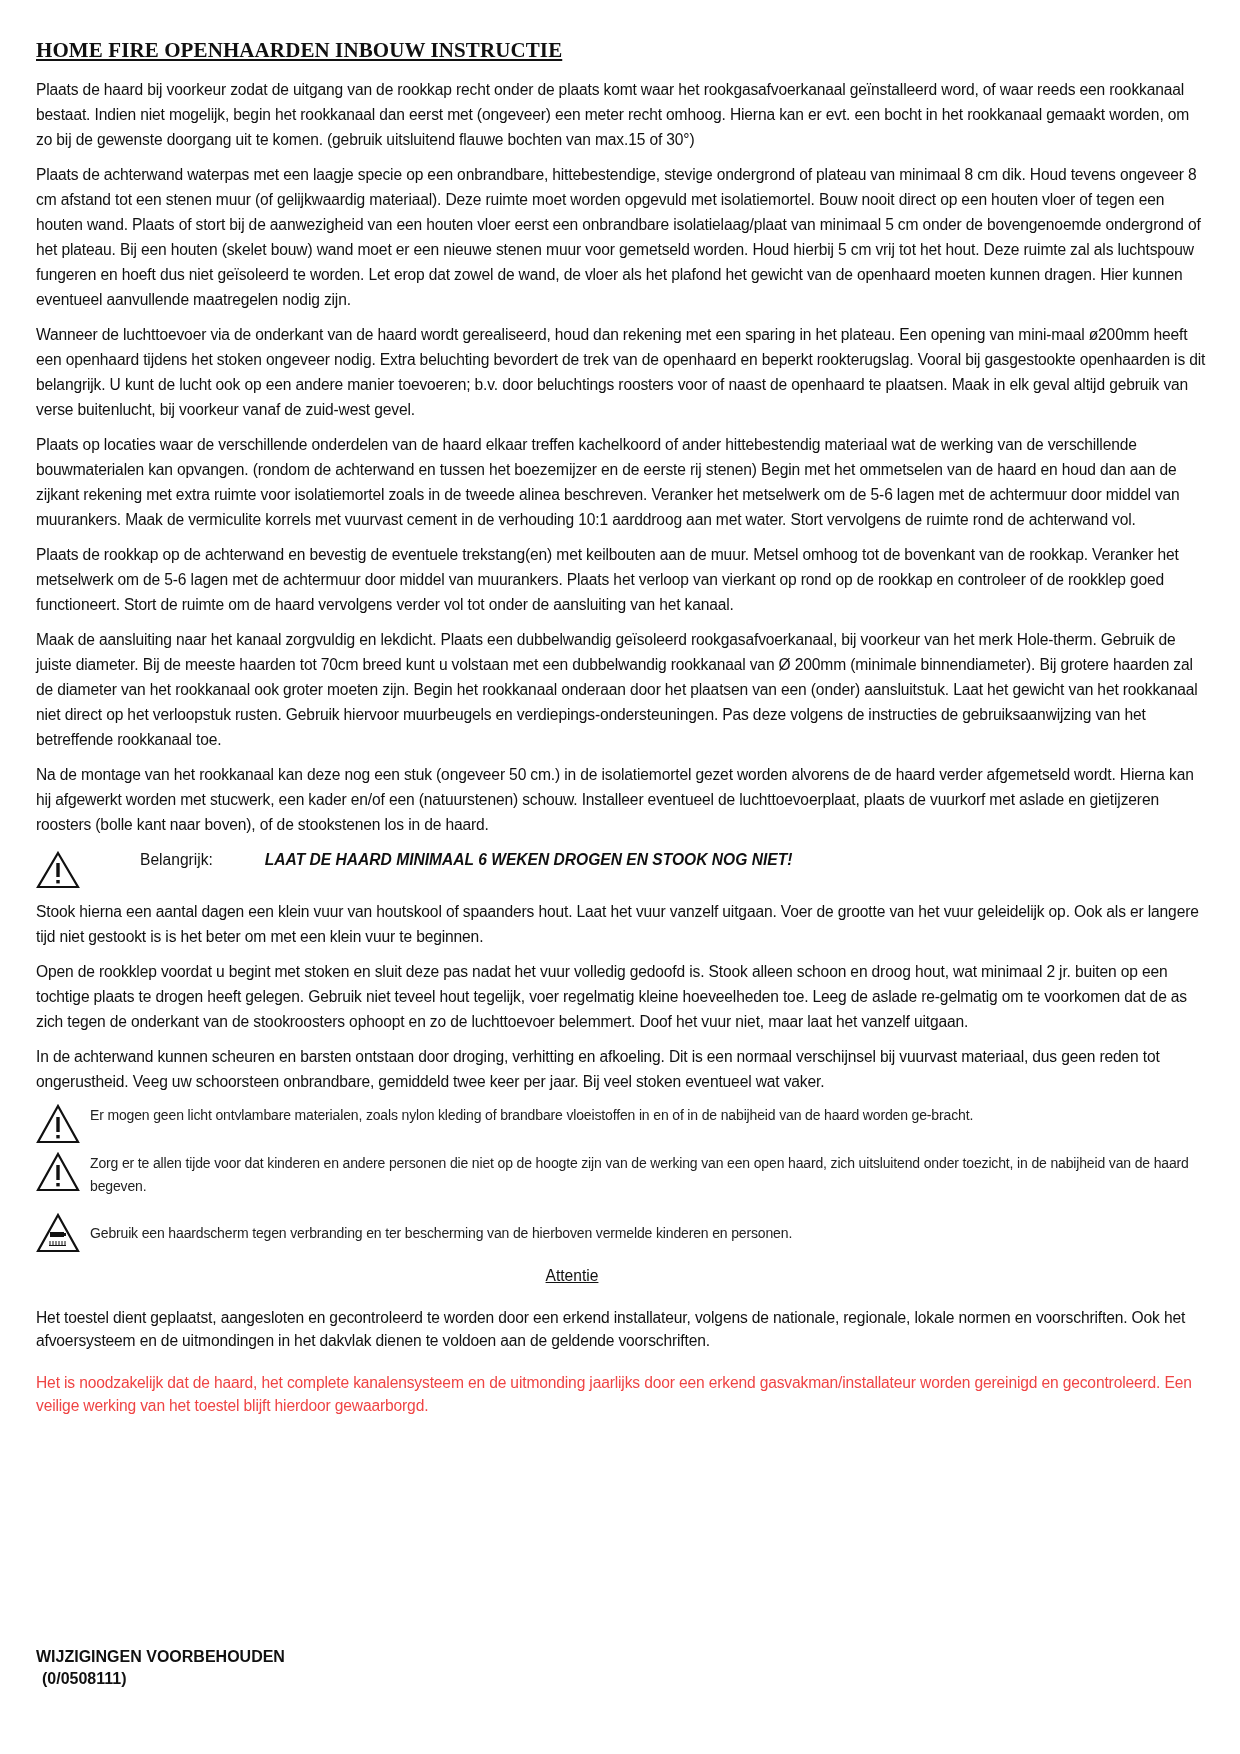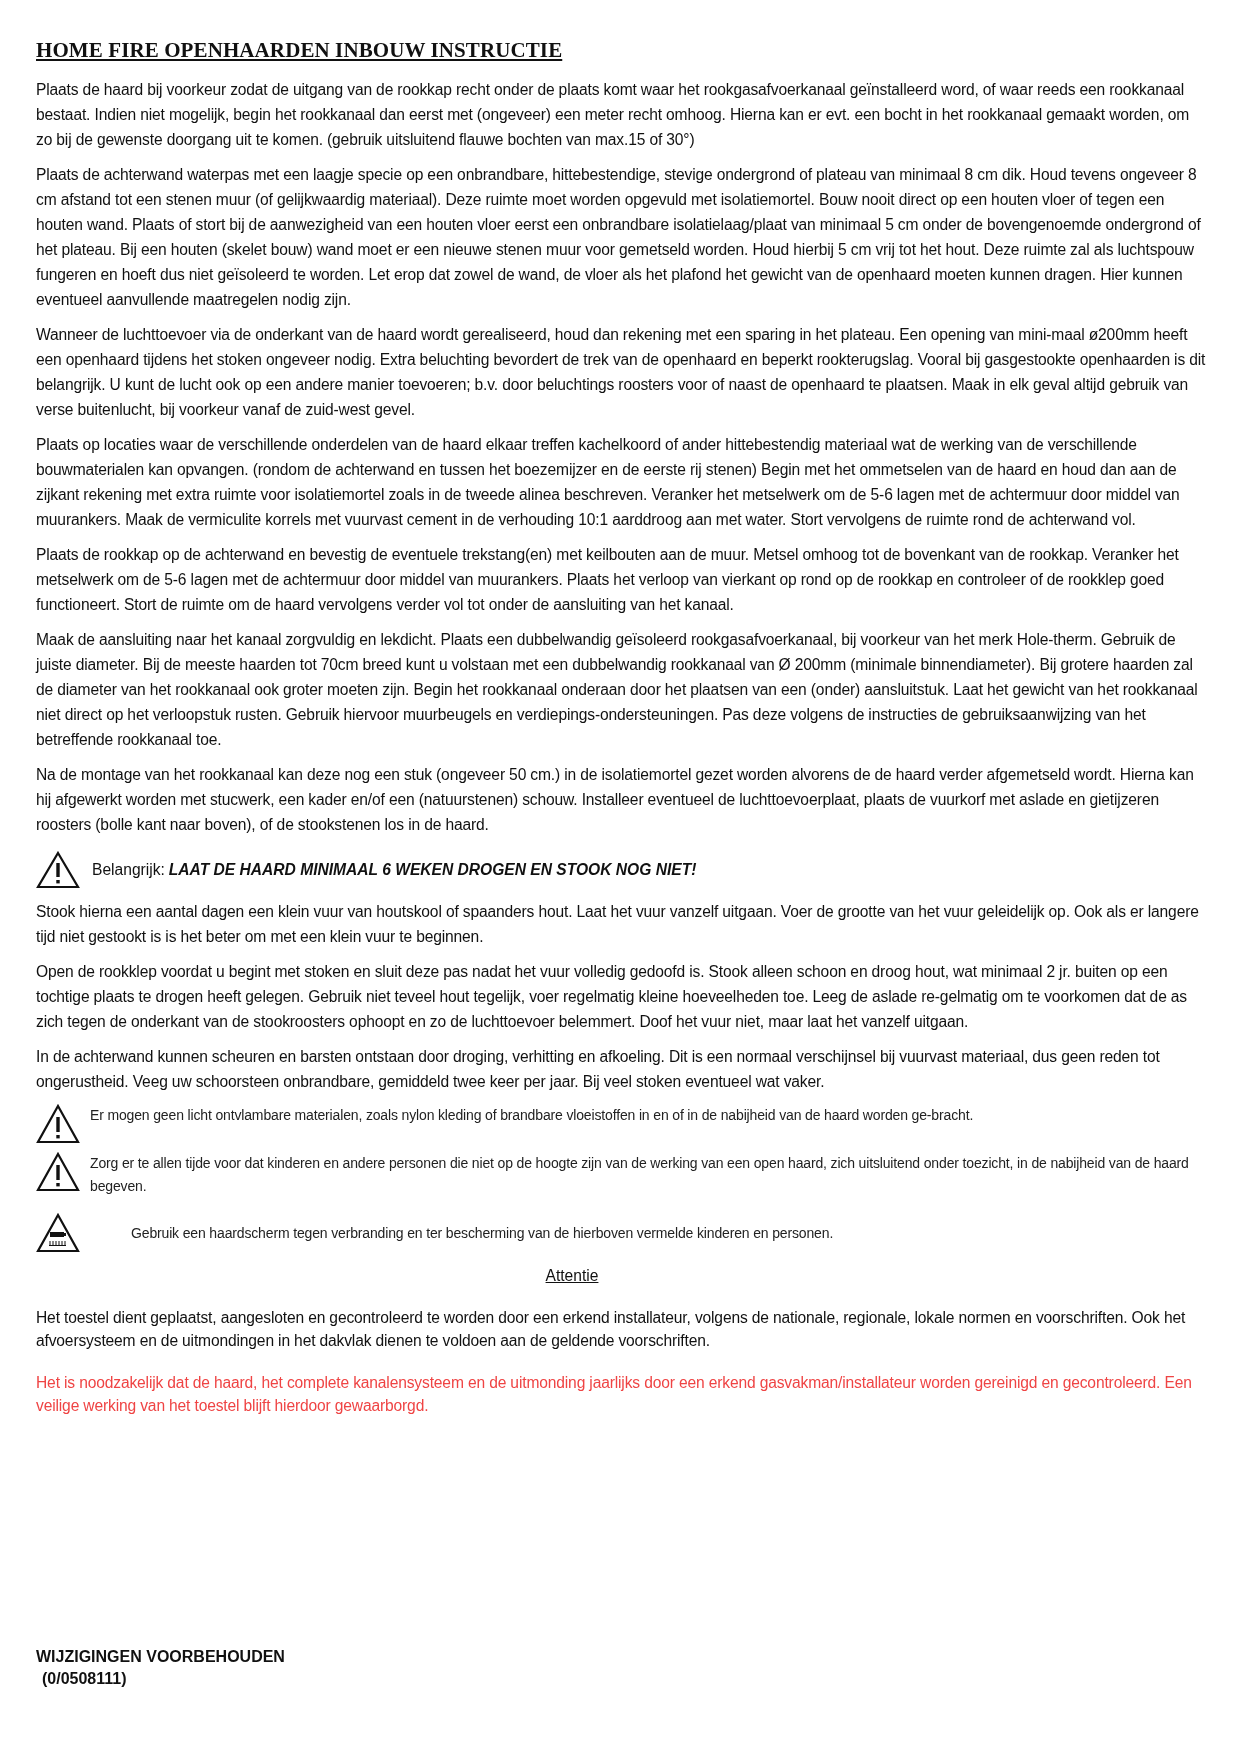--- a/index.html
+++ b/index.html
@@ -12,21 +12,21 @@
     font-size: 21px; font-weight: bold; text-decoration: underline;
     margin: 0 0 14px 0; letter-spacing: 0.1px; font-family: Liberation Serif, serif;
   }
   .para {
     font-size: 15.6px; line-height: 25px; margin: 0 0 10px 0;
     letter-spacing: -0.15px;
   }
   .warn-row { display: flex; align-items: flex-start; margin: 0 0 8px 0; }
   .warn-row .icon { width: 44px; height: 40px; flex: 0 0 44px; margin-right: 10px; }
   .warn-row .text { font-size: 14px; line-height: 22.6px; letter-spacing: -0.15px; color:#222; }
-  .important { display: flex; align-items: center; margin: 14px 0 10px 0; }
+  .important { display: flex; align-items: flex-start; margin: 14px 0 10px 0; gap: 48px; }
   .important .icon { width: 44px; height: 38px; margin-right: 12px; }
   .important .label { font-size: 15.6px; }
   .important .em { font-weight: bold; font-style: italic; font-size: 15.6px; margin-left: 4px; }
   .attentie { text-align: center; font-size: 15.6px; font-weight: normal; text-decoration: underline; margin: 14px 0 22px 0; padding-right: 100px; }
   .para2 { font-size: 15.6px; line-height: 22.6px; margin: 0 0 20px 0; letter-spacing: -0.15px; }
   .footer { position: absolute; left: 36px; top: 1646px; font-size: 16px; font-weight: bold; line-height: 22px; }
   .footer .code { padding-left: 6px; }
 </style>
 </head>
 <body>
@@ -67,21 +67,21 @@
 
   <div class="warn-row">
     <svg class="icon" viewBox="0 0 44 40">
       <polygon points="22,2 42,38 2,38" fill="none" stroke="#111" stroke-width="2.2"></polygon>
       <rect x="20.3" y="13" width="3.4" height="15" fill="#111"></rect>
       <rect x="20.3" y="31" width="3.4" height="3.4" fill="#111"></rect>
     </svg>
     <span class="text">Zorg er te allen tijde voor dat kinderen en andere personen die niet op de hoogte zijn van de werking van een open haard, zich uitsluitend onder toezicht, in de nabijheid van de haard begeven.</span>
   </div>
 
-  <div class="warn-row" style="margin-top:16px;align-items:center;gap:41px;">
+  <div class="warn-row" style="margin-top:16px;align-items:center;">
     <svg class="icon" viewBox="0 0 44 40">
       <polygon points="22,2 42,38 2,38" fill="none" stroke="#111" stroke-width="2.2"></polygon>
       <rect x="14" y="19" width="14" height="5" fill="#111"></rect>
       <rect x="26" y="20" width="4" height="3" fill="#111"></rect>
       <g stroke="#111" stroke-width="1">
         <line x1="14" y1="28" x2="14" y2="32"></line>
           <line x1="17" y1="28" x2="17" y2="32"></line>
         <line x1="20" y1="28" x2="20" y2="32"></line>
           <line x1="23" y1="28" x2="23" y2="32"></line>
         <line x1="26" y1="28" x2="26" y2="32"></line>

